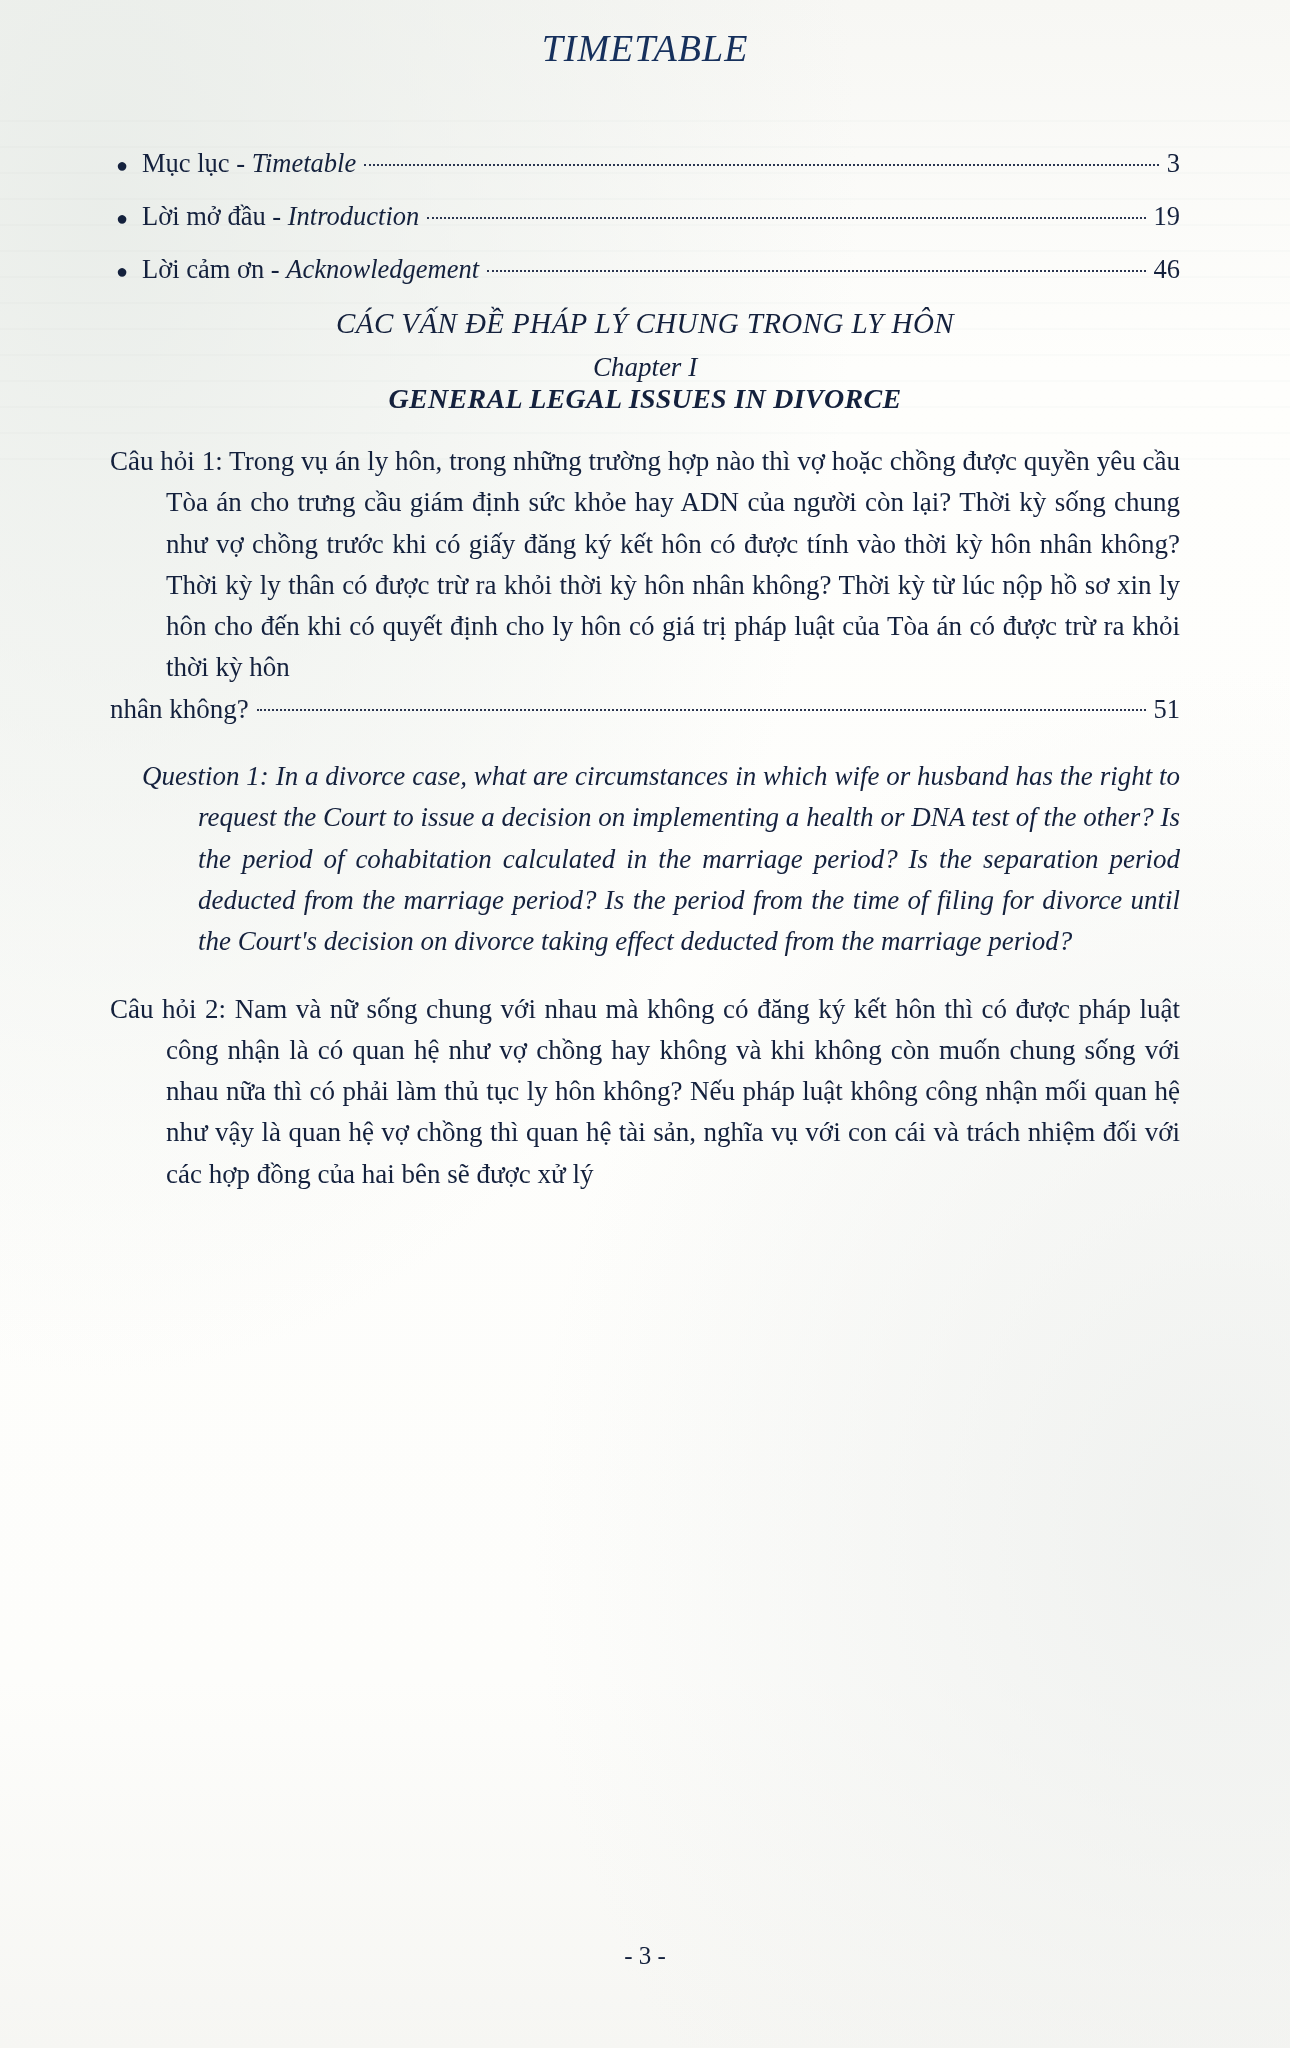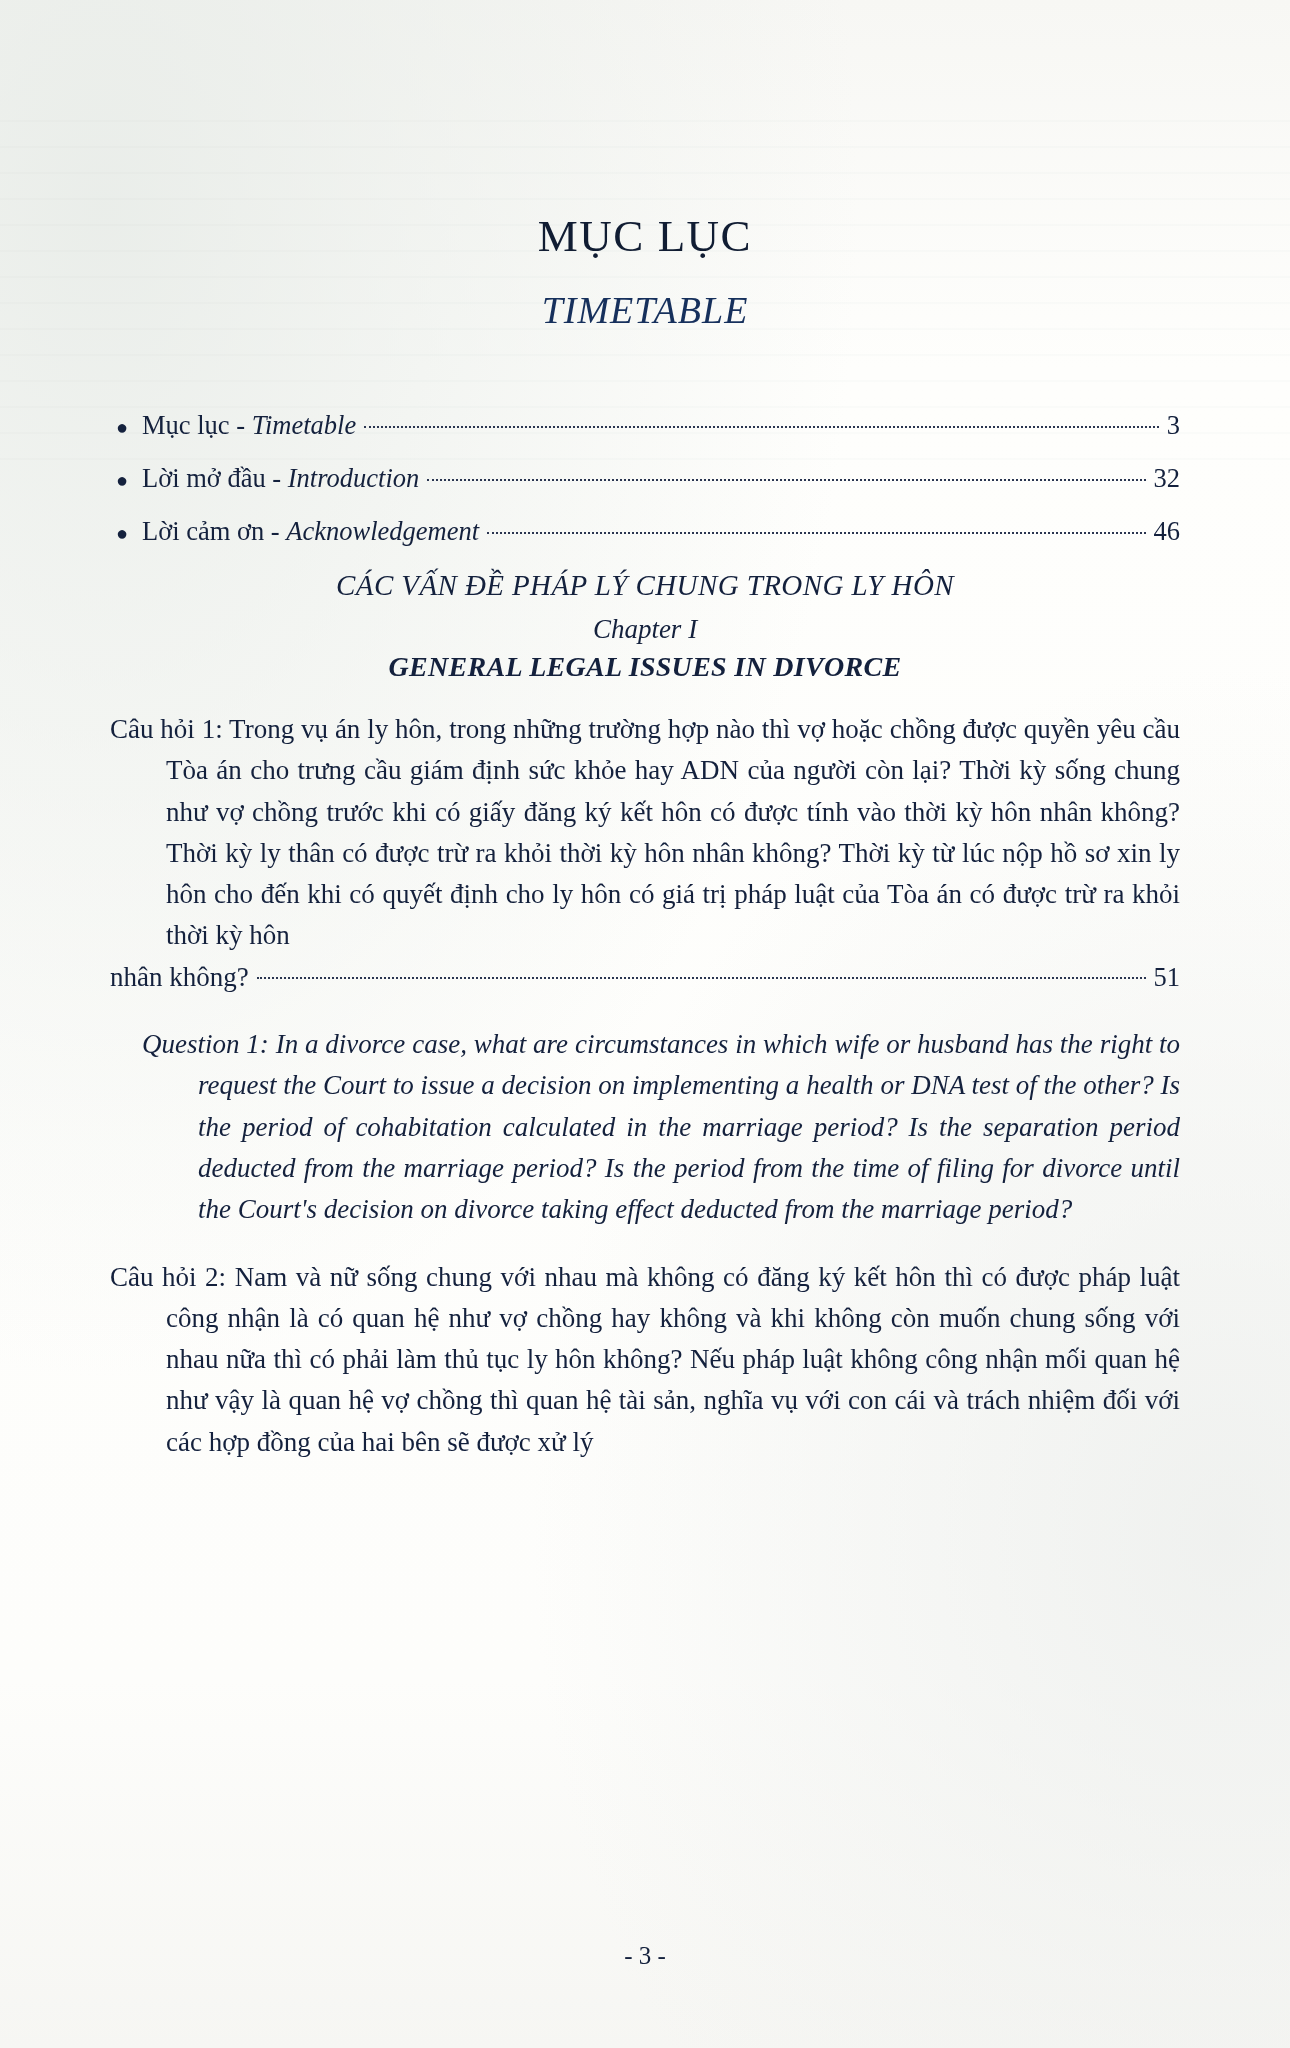--- a/index.html
+++ b/index.html
@@ -103,21 +103,21 @@
   }
   .chapter-vn-title {
     font-size: 29px;
     letter-spacing: 0.4px;
     margin-bottom: 12px;
     font-style: italic;
   }
   .chapter-en-label {
     font-size: 27px;
     font-style: italic;
-    margin-bottom: 6px;
+    margin-bottom: 0;
   }
   .chapter-en-title {
     font-size: 28px;
     font-style: italic;
     font-weight: bold;
     letter-spacing: 0.3px;
   }
 
   .entry {
     margin-top: 26px;
@@ -156,37 +156,36 @@
   }
 </style>
 </head>
 <body>
 
 <div class="page">
   <div class="ghost"></div>
 
   <div class="content">
 
-    <div class="title-main">MỤC LỤC</div>
     <div class="title-sub">TIMETABLE</div>
 
     <div class="toc-list">
 
       <div class="toc-row">
         <span class="bullet">●</span>
         <span class="toc-label"><span>Mục lục - </span><span class="ital">Timetable</span></span>
         <span class="dots"></span>
         <span class="pagenum">3</span>
       </div>
 
       <div class="toc-row">
         <span class="bullet">●</span>
         <span class="toc-label"><span>Lời mở đầu - </span><span class="ital">Introduction</span></span>
         <span class="dots"></span>
-        <span class="pagenum">32</span>
+        <span class="pagenum">19</span>
       </div>
 
       <div class="toc-row">
         <span class="bullet">●</span>
         <span class="toc-label"><span>Lời cảm ơn - </span><span class="ital">Acknowledgement</span></span>
         <span class="dots"></span>
         <span class="pagenum">46</span>
       </div>
 
     </div>

